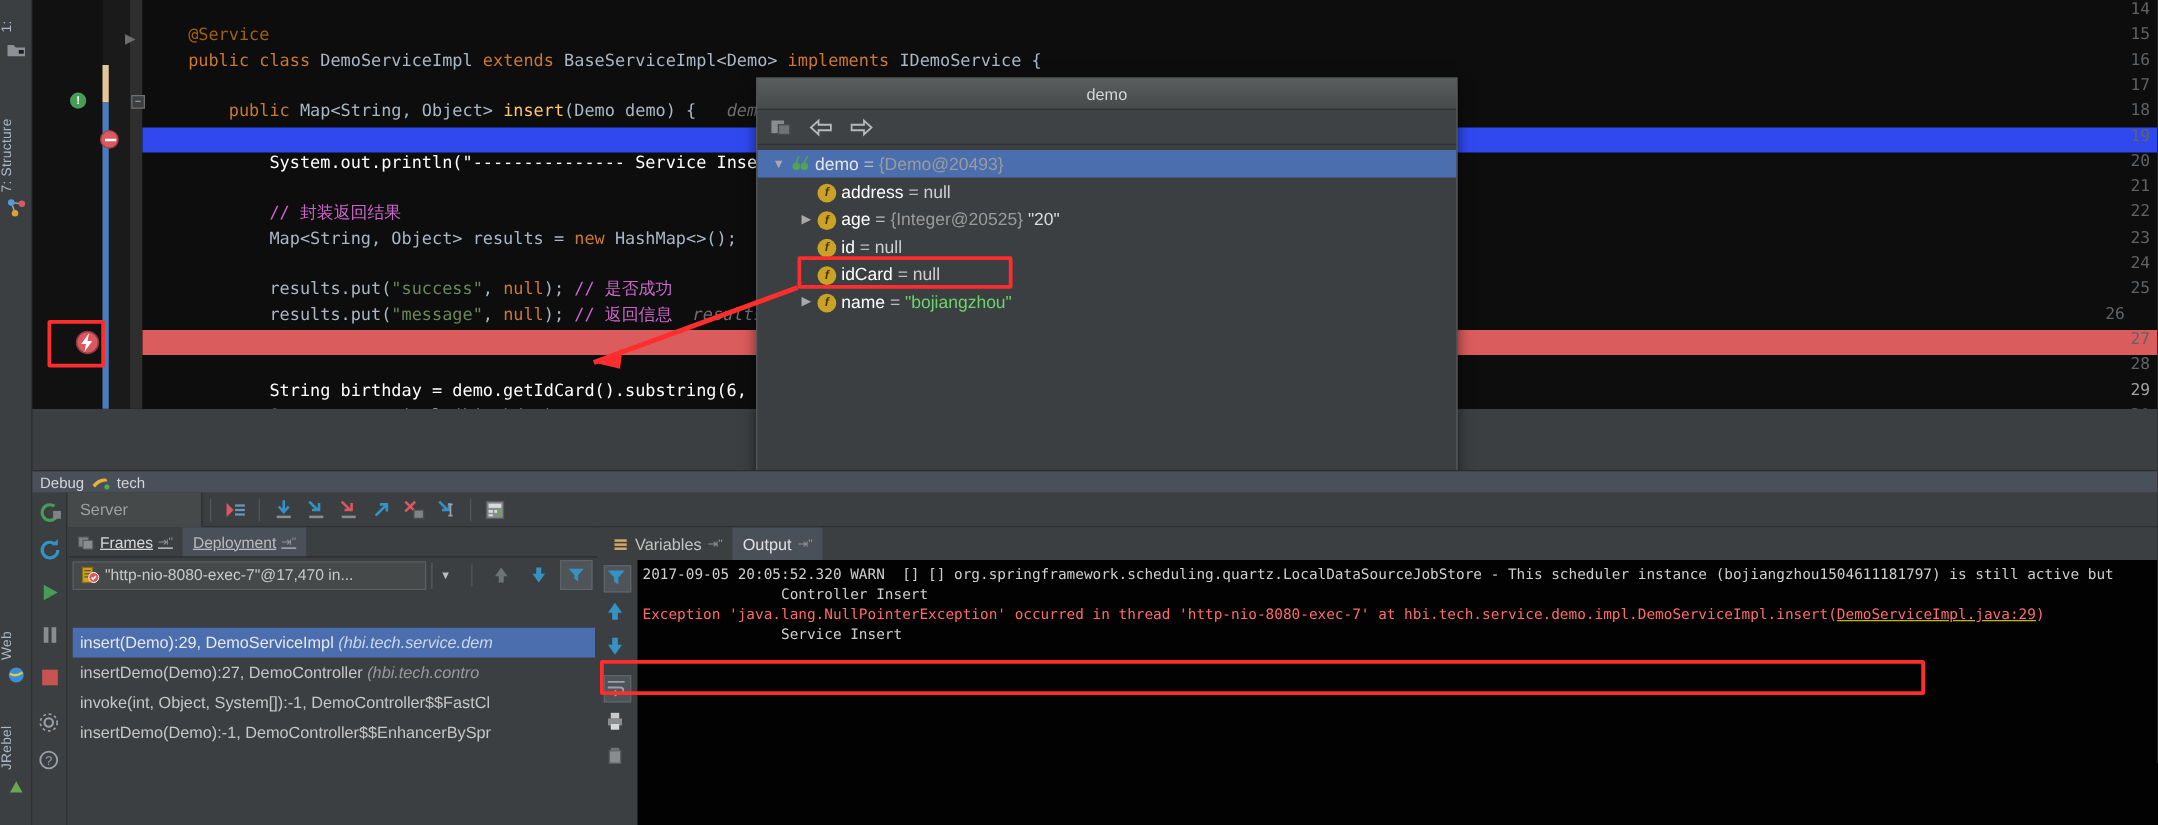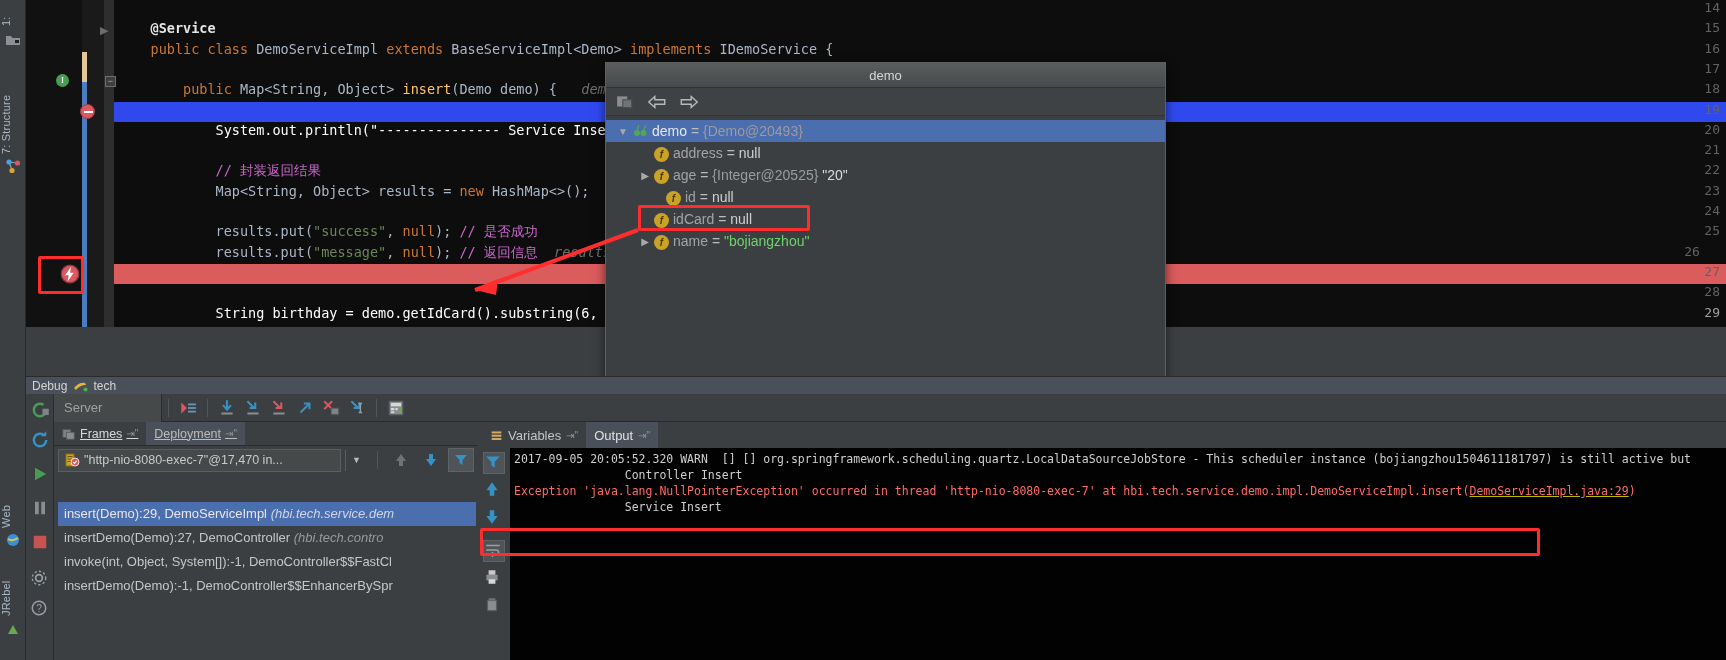--- a/index.html
+++ b/index.html
@@ -56,21 +56,21 @@
     color: #606366; text-align: right;
   }
   .lnum.cur { color: #a4a3a3; }
   .code { position: absolute; left: 0; padding-left: 4px; color: #a9b7c6; }
   .hl-blue { background: #2f49ef; }
   .hl-red  { background: #db5c5c; }
 
   .kw     { color: #cc7832; }
   .str    { color: #6a8759; }
   .cmt-cn { color: #cc66cc; }
-  .ann    { color: #e5e5e5; font-weight: bold; }
+  .ann    { color: #a16207; }
   .typ    { color: #a9b7c6; }
   .mth    { color: #ffc66d; }
   .fld    { color: #9876aa; }
   .inl    { color: #6e6e6e; font-style: italic; }
   .wh     { color: #ffffff; }
 
   
   .bp-circle {
     position: absolute; left: 3px; width: 15px; height: 15px; border-radius: 50%;
     background: #db5860; border: 1px solid #a04046;
@@ -130,21 +130,21 @@
     display: inline-block; width: 18px; text-align: center; color: #a9a9a9; font-size: 10px;
     vertical-align: middle;
   }
   .ficon {
     display: inline-block; width: 15px; height: 15px; border-radius: 50%;
     background: #c9a227; color: #4a3a00; font-size: 10px; font-style: italic;
     font-weight: bold; text-align: center; line-height: 15px; vertical-align: middle;
     margin-right: 4px;
   }
   .gicon { display:inline-block; width: 18px; vertical-align: middle; margin-right: 2px; }
-  .vname  { color: #a3a3a3; }
+  .vname  { color: #ffffff; }
   .vname-w{ color: #e6e6e6; }
   .veq    { color: #bbbbbb; }
   .vnull  { color: #cfcfcf; }
   .vref   { color: #9b9b9b; }
   .vstr   { color: #6cd36c; }
   .vstrq  { color: #dcdcdc; }
 
   
   .debugwin { position: absolute; left: 26px; top: 376px; right: 0; bottom: 0; background: #3c3f41; }
   .debug-header {
@@ -340,21 +340,21 @@
       </div>
     </div>
     <div class="popup-body" id="popup-tree">
         <div class="tree-row sel" style="padding-left: 8px;"><span class="tw">▼</span><span class="gicon"><svg width="17" height="13" viewBox="0 0 17 13">
               <circle cx="5" cy="9" r="3" fill="#4fa84f"></circle>
               <circle cx="11.5" cy="9" r="3" fill="#4fa84f"></circle>
               <path d="M5 6 L7 1 M11.5 6 L14 1" stroke="#4fa84f" stroke-width="1.3" fill="none"></path>
             </svg></span><span class="vname-w">demo</span><span class="veq"> = </span><span class="vref">{Demo@20493}</span></div>
         <div class="tree-row" style="padding-left: 30px;"><span class="tw"></span><span class="ficon">f</span><span class="vname">address</span><span class="veq"> = </span><span class="vnull">null</span></div>
         <div class="tree-row" style="padding-left: 30px;"><span class="tw">▶</span><span class="ficon">f</span><span class="vname">age</span><span class="veq"> = </span><span class="vref">{Integer@20525}</span> <span class="vstrq">"20"</span></div>
-        <div class="tree-row" style="padding-left: 30px; margin-left: 12px;"><span class="tw"></span><span class="ficon">f</span><span class="vname">id</span><span class="veq"> = </span><span class="vnull">null</span></div>
+        <div class="tree-row" style="padding-left: 30px;"><span class="tw"></span><span class="ficon">f</span><span class="vname">id</span><span class="veq"> = </span><span class="vnull">null</span></div>
         <div class="tree-row" style="padding-left: 30px;"><span class="tw"></span><span class="ficon">f</span><span class="vname">idCard</span><span class="veq"> = </span><span class="vnull">null</span></div>
         <div class="tree-row" style="padding-left: 30px;"><span class="tw">▶</span><span class="ficon">f</span><span class="vname">name</span><span class="veq"> = </span><span class="vstr">"bojiangzhou"</span></div>
       </div>
   </div>
 
   <div class="debugwin">
     <div class="debug-header">
       <span>Debug</span>
       <svg width="16" height="14" viewBox="0 0 16 14">
         <path d="M2 9 q5 -6 11 -5 l1 2 q-6 0 -10 5z" fill="#e3b43a"></path>

